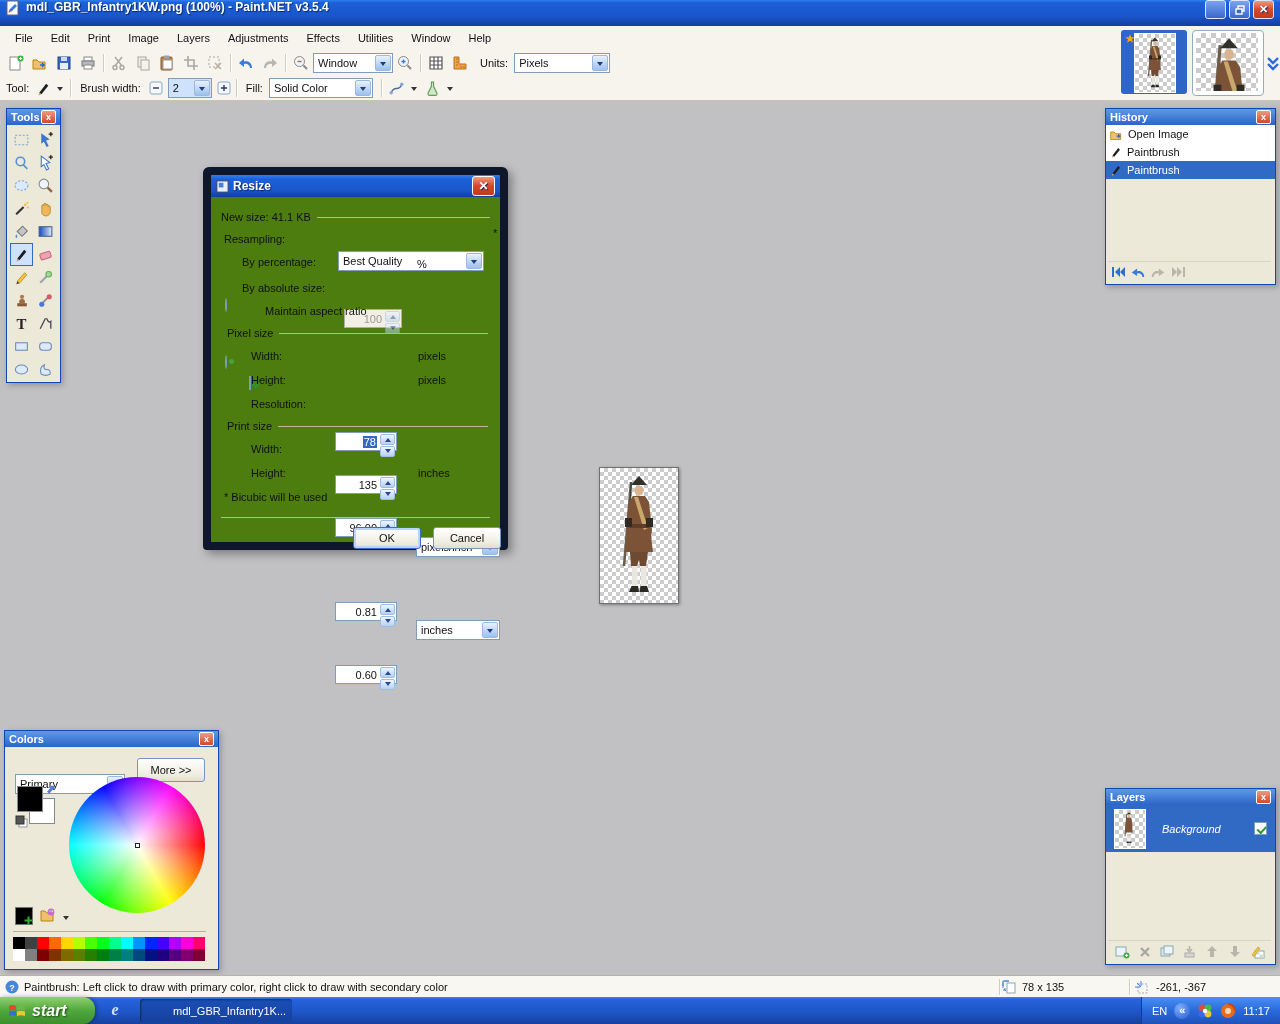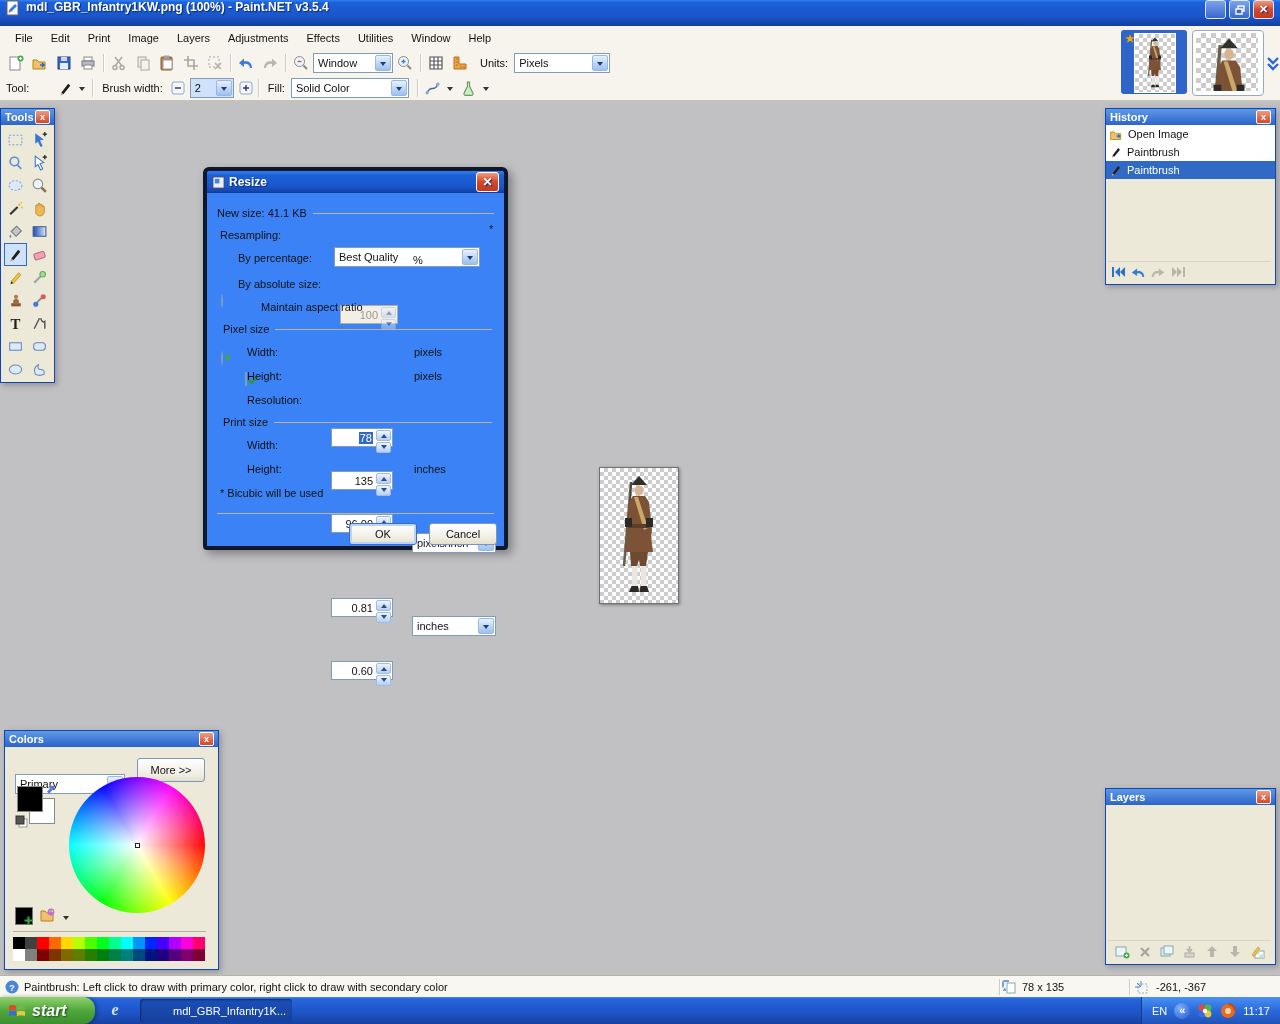--- a/index.html
+++ b/index.html
@@ -39,21 +39,21 @@
   .radio.on::after{content:"";position:absolute;left:2.5px;top:2.5px;width:5px;height:5px;border-radius:50%;background:#4ba33f}
   .cbox{width:13px;height:13px;border:1px solid #7b9ebd;background:#fff;box-sizing:border-box;position:relative}
   .cbox.on::after{content:"";position:absolute;left:2px;top:2.5px;width:7px;height:3.5px;border-left:2px solid #2c9a2c;border-bottom:2px solid #2c9a2c;transform:rotate(-47deg)}
   .grp{display:flex;align-items:center}
   .gline{flex:1;height:1px;background:#bab6a2;margin-left:6px}
   .xpbtn{background:linear-gradient(180deg,#ffffff,#f0eee2 70%,#e2dfca);border:1px solid #7a96c0;border-radius:3px;font-size:11px;display:flex;align-items:center;justify-content:center;box-sizing:border-box}
   .xpbtn.focus{box-shadow:inset 0 0 0 2px #b8d4f8;border-color:#3c6cc8}
   .hl{background:#316ac5;color:#fff;padding:0 1px}
   .checker{background-color:#fff;background-image:linear-gradient(45deg,#ccc 25%,transparent 25%,transparent 75%,#ccc 75%),linear-gradient(45deg,#ccc 25%,transparent 25%,transparent 75%,#ccc 75%);background-size:16px 16px;background-position:0 0,8px 8px}
   
-  .dialog{position:absolute;left:203px;top:167px;width:305px;height:383px;border:4px solid #0f172a;border-radius:6px 6px 4px 4px;background:#3b82f6;box-shadow:4px 4px 10px rgba(0,0,0,.35);box-sizing:border-box}
+  .dialog{position:absolute;left:203px;top:167px;width:305px;height:383px;border:8px solid #0f172a;border-radius:6px 6px 4px 4px;background:#4d7c0f;box-shadow:4px 4px 10px rgba(0,0,0,.35);box-sizing:border-box}
   .dtitle{height:22px;border-radius:3px 3px 0 0;background:linear-gradient(180deg,#2f80f2 0%,#1c60d8 20%,#1a56cc 70%,#123f9e 100%);display:flex;align-items:center;color:#fff;font-weight:bold;font-size:12px;padding:0 5px;text-shadow:1px 1px 1px #0a2a6a}
   .dclose{margin-left:auto;width:21px;height:18px;border-radius:3px;background:linear-gradient(180deg,#f09a80,#d2482a 50%,#c23a1e);border:1px solid #fff;color:#fff;font-weight:bold;font-size:12px;display:flex;align-items:center;justify-content:center}
   .lbl{position:absolute;white-space:nowrap}
   
   .hitem{height:18px;display:flex;align-items:center;gap:4px;padding-left:3px;background:#fff}
   .hitem.sel{background:#316ac5;color:#fff}
   .navbtn{width:20px;height:16px;display:flex;align-items:center;justify-content:center}
   
   .statusbar{left:0;top:975px;width:1280px;height:22px;background:#f8f7f1;border-top:1px solid #b8b4a4;display:flex;align-items:center}
   
@@ -206,21 +206,21 @@
         </svg>
       </span>
     <span style="margin:0 6px 0 8px">Units:</span>
     <div class="combo" style="width:96px">
       <span>Pixels</span>
       <span class="dbtn"></span>
     </div>
   </div>
 
   <div class="tb2 abs">
-    <span style="margin-right:24px">Tool:</span>
+    <span style="margin-right:2px">Tool:</span>
     <span class="tbtn">
         <svg width="17" height="17" viewBox="0 0 16 16">
           <path d="M4 12 L10.5 3.5 L12.5 5.5 L6 13.5 Z" fill="#1e1e1e"></path>
           <path d="M4 12 L6 13.5 L3.2 14.6 Z" fill="#caa26a"></path>
         </svg>
       </span>
     <span class="caret"></span>
     <span class="vsep"></span>
     <span style="margin:0 6px">Brush width:</span>
     <span class="tbtn" style="width:18px">
@@ -234,21 +234,21 @@
       <span class="dbtn"></span>
     </div>
     <span class="tbtn" style="width:18px">
         <svg width="14" height="14" viewBox="0 0 14 14">
           <rect x="1" y="1" width="12" height="12" rx="2" fill="#f4f8fe" stroke="#8aa6cc"></rect>
           <path d="M4 7 h6 M7 4 v6" stroke="#335" stroke-width="1.4"></path>
         </svg>
       </span>
     <span class="vsep"></span>
     <span style="margin:0 6px">Fill:</span>
-    <div class="combo" style="width:118px">
+    <div class="combo" style="width:104px">
       <span>Solid Color</span>
       <span class="dbtn"></span>
     </div>
     <span class="vsep" style="margin-left:8px"></span>
     <span class="tbtn">
         <svg width="17" height="17" viewBox="0 0 16 16">
           <path d="M3 12 C6 4 10 12 13 4" stroke="#4a6a9a" fill="none" stroke-width="1.3"></path>
           <circle cx="3" cy="12" r="1.6" fill="#88a8d8"></circle>
           <circle cx="13" cy="4" r="1.6" fill="#88a8d8"></circle>
         </svg>
@@ -299,21 +299,21 @@
             <rect x="46" y="50" width="7" height="9" fill="#2e2a24"></rect>
           </svg>
       </div>
     </div>
     <svg class="abs" style="left:148px;top:28px" width="14" height="16" viewBox="0 0 14 16">
         <path d="M2 2 L7 7 L12 2" fill="none" stroke="#2a6ad4" stroke-width="2.4"></path>
         <path d="M2 8 L7 13 L12 8" fill="none" stroke="#2a6ad4" stroke-width="2.4"></path>
       </svg>
   </div>
 
-  <div class="panel" style="left:0;top:108px;width:53px;height:273px">
+  <div class="panel" style="left:6px;top:108px;width:53px;height:273px">
     <div class="ptitle">
       <span>Tools</span>
       <span class="pclose">x</span>
     </div>
     <div class="toolgrid">
       <span class="toolcell">
           <svg width="17" height="17" viewBox="0 0 16 16">
             <rect x="2" y="4" width="12" height="9" fill="none" stroke="#7da7e0" stroke-dasharray="2 1.5"></rect>
           </svg>
         </span>
@@ -703,20 +703,37 @@
         <span class="swatch" style="background: rgb(127, 0, 110);"></span>
         <span class="swatch" style="background: rgb(127, 0, 55);"></span>
     </div>
   </div>
 
   <div class="panel" style="left:1105px;top:788px;width:169px;height:175px">
     <div class="ptitle">
       <span>Layers</span>
       <span class="pclose">x</span>
     </div>
+    <div style="height:47px;background:#316ac5;display:flex;align-items:center;color:#fff">
+      <div class="checker" style="width:30px;height:38px;margin-left:8px;background-size:8px 8px;background-position:0 0,4px 4px;border:1px solid #fff">
+        <svg width="28" height="36" viewBox="0 0 78 135">
+            <line x1="31" y1="14" x2="24" y2="98" stroke="#6b5b4a" stroke-width="4"></line>
+            <polygon points="31,17 47,17 39,8" fill="#33302a"></polygon>
+            <rect x="35" y="18" width="8" height="9" rx="3" fill="#d9b48e"></rect>
+            <path d="M33 28 L45 28 L49 34 L52 62 L50 78 L28 78 L26 62 L29 34 Z" fill="#7d5338"></path>
+            <path d="M28 60 L50 60 L53 84 L25 84 Z" fill="#7d5338"></path>
+            <rect x="32" y="98" width="5.5" height="20" fill="#e9e7df"></rect>
+            <rect x="41" y="98" width="5.5" height="20" fill="#e9e7df"></rect>
+            <path d="M31.5 118 L38 118 L39 124 L29 124 Z" fill="#2b2925"></path>
+            <path d="M40.5 118 L47 118 L49 124 L39.5 124 Z" fill="#2b2925"></path>
+          </svg>
+      </div>
+      <span style="margin-left:16px;font-style:italic">Background</span>
+      <span class="cbox on" style="margin-left:auto;margin-right:8px"></span>
+    </div>
     <div class="abs" style="left:2px;bottom:2px;width:163px;height:22px;display:flex;align-items:center;justify-content:space-between;padding:0 4px;border-top:1px solid #d8d4c2;box-sizing:border-box">
       <span class="navbtn">
           <svg width="15" height="14" viewBox="0 0 15 14">
             <rect x="1" y="2" width="10" height="9" fill="#eef4fc" stroke="#8aa"></rect>
             <circle cx="11.5" cy="10.5" r="3" fill="#3fae49"></circle>
             <path d="M11.5 9 v3 M10 10.5 h3" stroke="#fff"></path>
           </svg>
         </span>
       <span class="navbtn">
           <svg width="12" height="12" viewBox="0 0 12 12">

